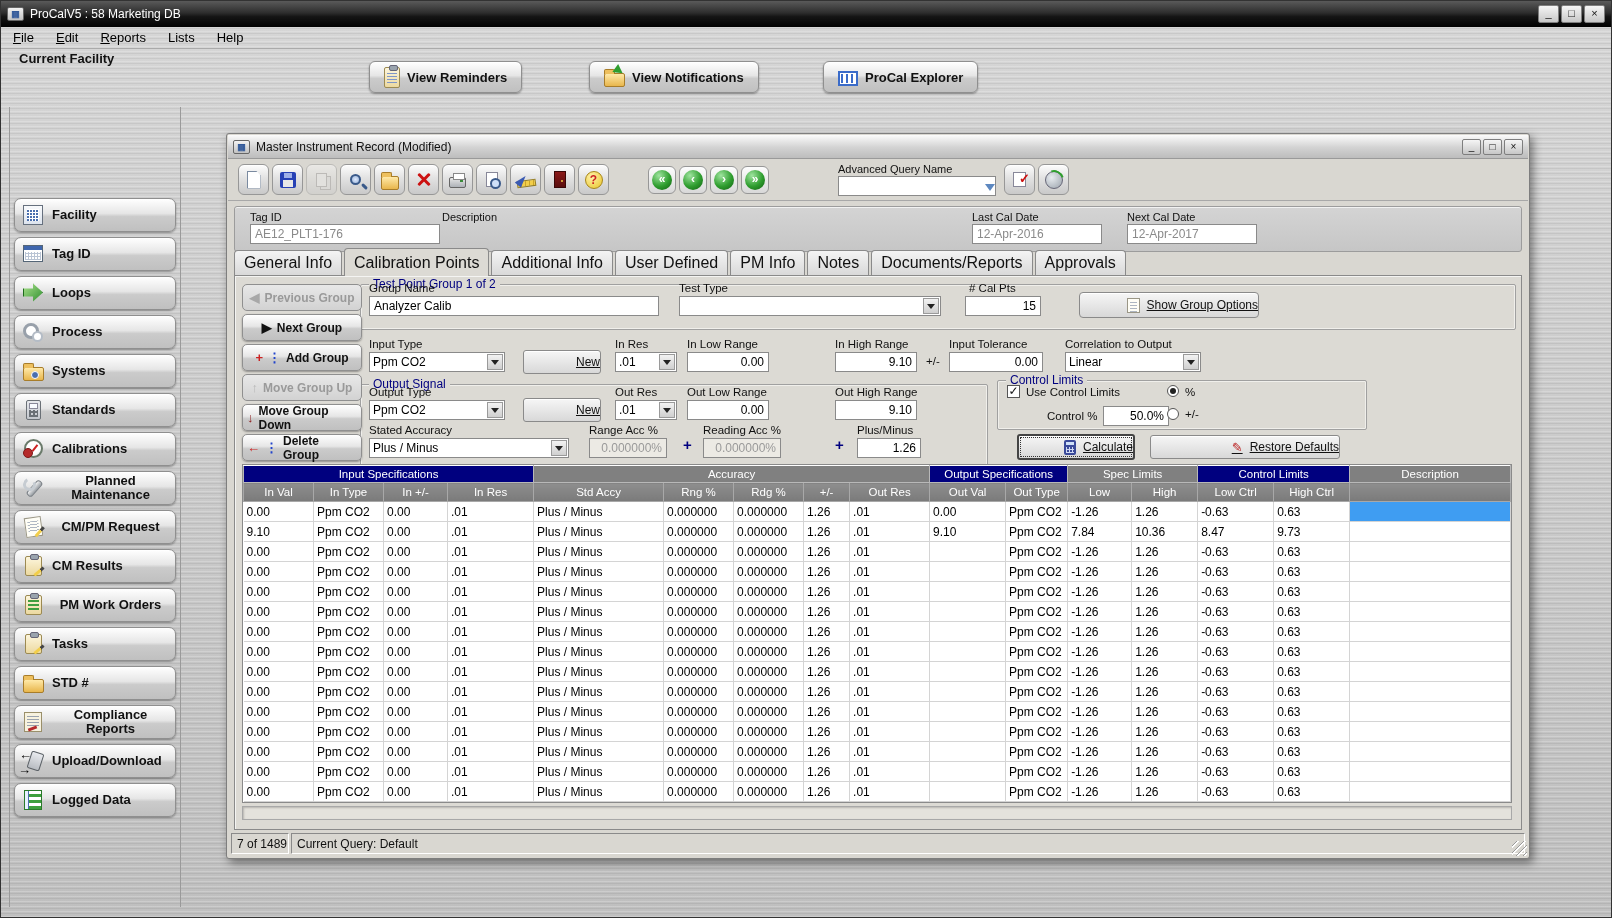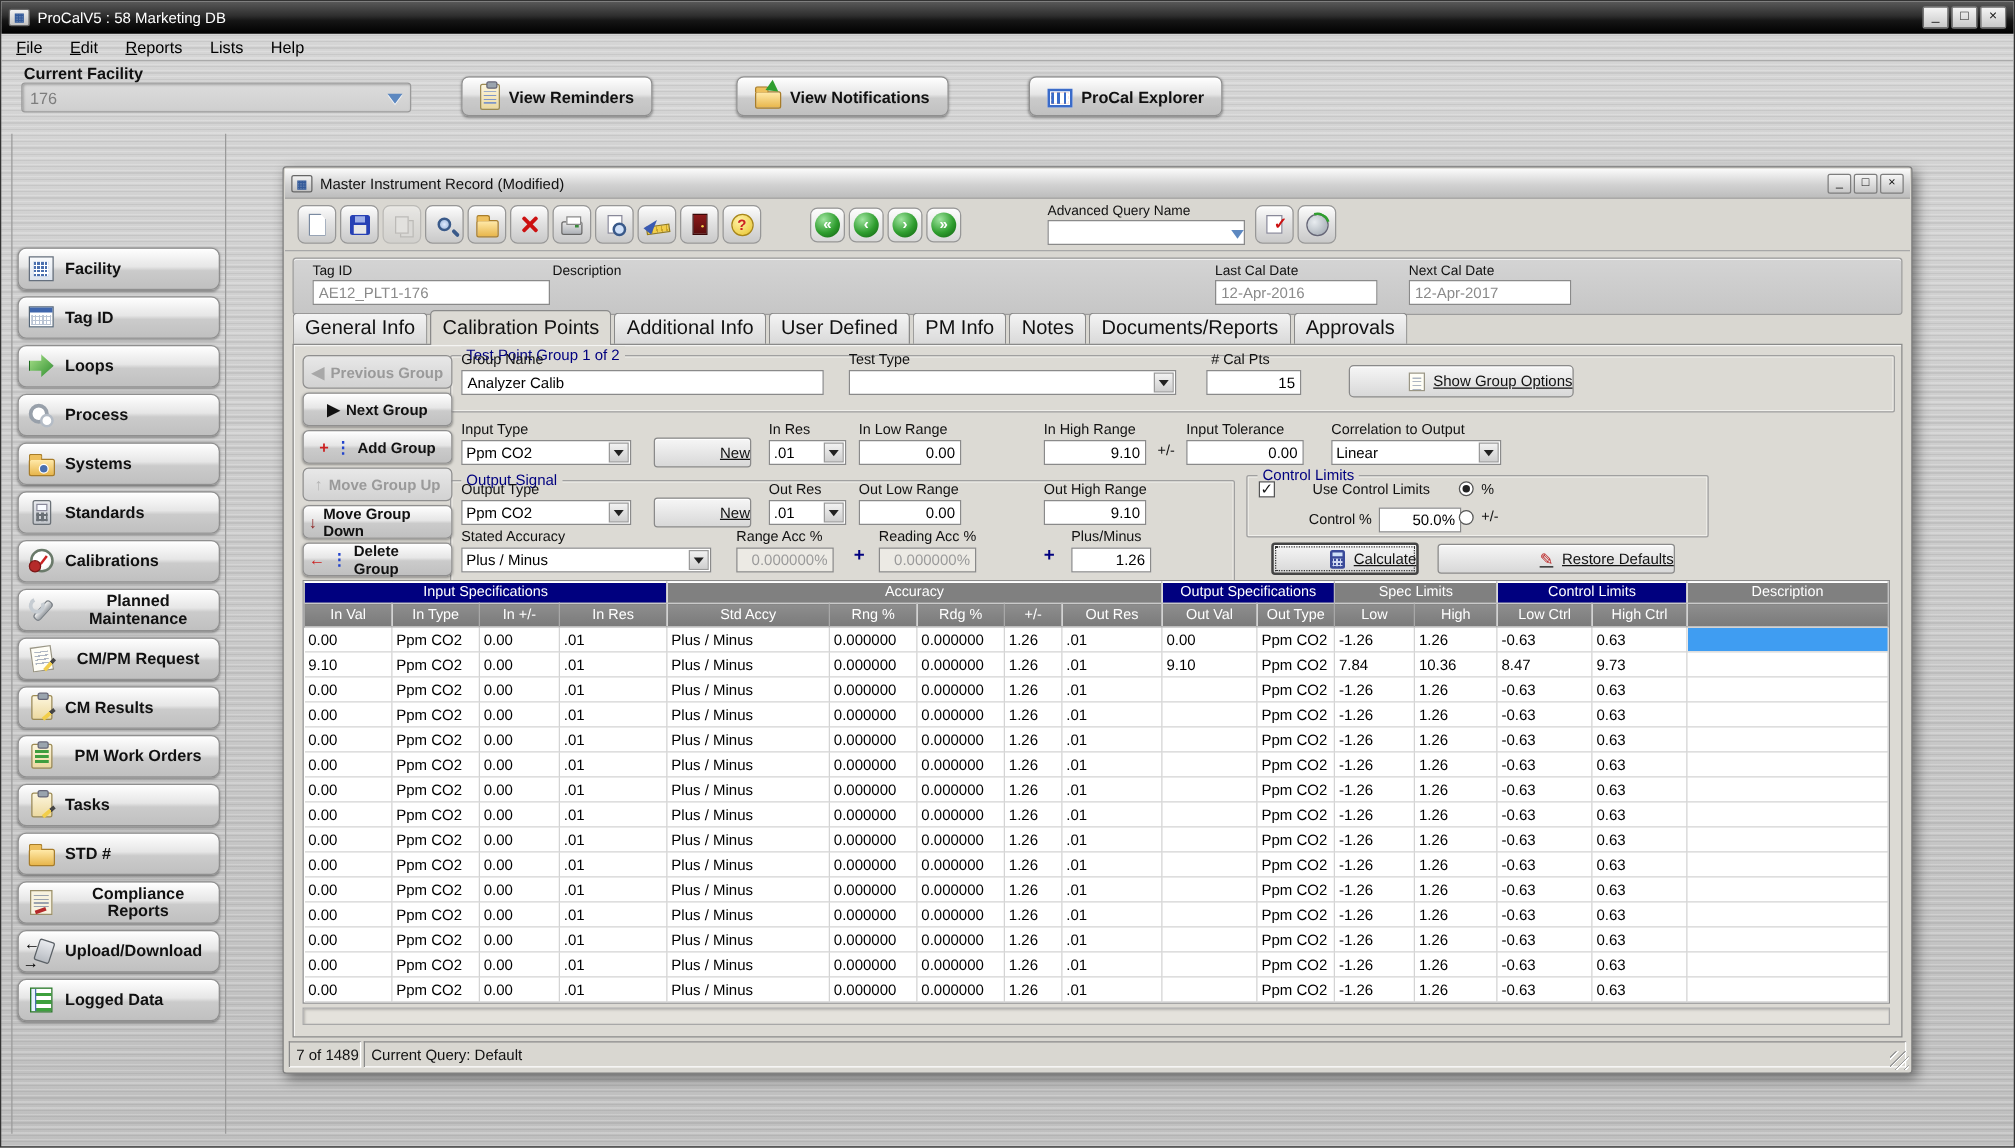--- a/index.html
+++ b/index.html
@@ -210,26 +210,20 @@
 
   <div class="menubar">
       <span class="menu-item">File</span>
       <span class="menu-item">Edit</span>
       <span class="menu-item">Reports</span>
       <span class="menu-item">Lists</span>
       <span class="menu-item">Help</span>
     </div>
 
   <div class="fac-label">Current Facility</div>
-  <div class="fac-combo">
-    <span class="val">176</span>
-    <span class="cmb-arrow">
-        <span class="tri-blue"></span>
-      </span>
-  </div>
   <div class="topbtn metal-btn" style="left:368px;top:60px;">
     <span class="ic ic-clipboard"></span>
     <span>View Reminders</span>
   </div>
   <div class="topbtn metal-btn" style="left:588px;top:60px;">
     <span class="ic ic-folder notify"></span>
     <span>View Notifications</span>
   </div>
   <div class="topbtn metal-btn" style="left:822px;top:60px;">
     <span class="ic ic-explorer"></span>
@@ -508,21 +502,21 @@
     <div class="lbl" style="left:476px;top:290px;">Reading Acc %</div>
     <div class="field dis" style="left:476px;top:304px;width:78px;">0.000000%</div>
     <div class="plus-sign" style="left:608px;top:302px;">+</div>
     <div class="lbl" style="left:630px;top:290px;">Plus/Minus</div>
     <div class="field num" style="left:630px;top:304px;width:64px;">1.26</div>
 
     <div class="grp" style="left:770px;top:246px;width:370px;height:50px;">
       <span class="legend">Control Limits</span>
     </div>
     <span class="chk" style="left:780px;top:251px;">✓</span>
-    <div class="lbl" style="left:799px;top:252px;margin-left:24px;">Use Control Limits</div>
+    <div class="lbl" style="left:799px;top:252px;">Use Control Limits</div>
     <span class="radio sel" style="left:940px;top:251px;"></span>
     <div class="lbl" style="left:958px;top:252px;">%</div>
     <div class="lbl" style="left:820px;top:276px;">Control %</div>
     <div class="field num" style="left:876px;top:272px;width:66px;">50.0%</div>
     <span class="radio" style="left:940px;top:274px;"></span>
     <div class="lbl" style="left:958px;top:274px;">+/-</div>
 
     <div class="pushbtn metal-btn focus-dotted" style="left:790px;top:300px;width:118px;height:26px;border-radius:3px;border:2px solid #444;">
       <span class="ic ic-calc"></span>
       <span>Calculate</span>

